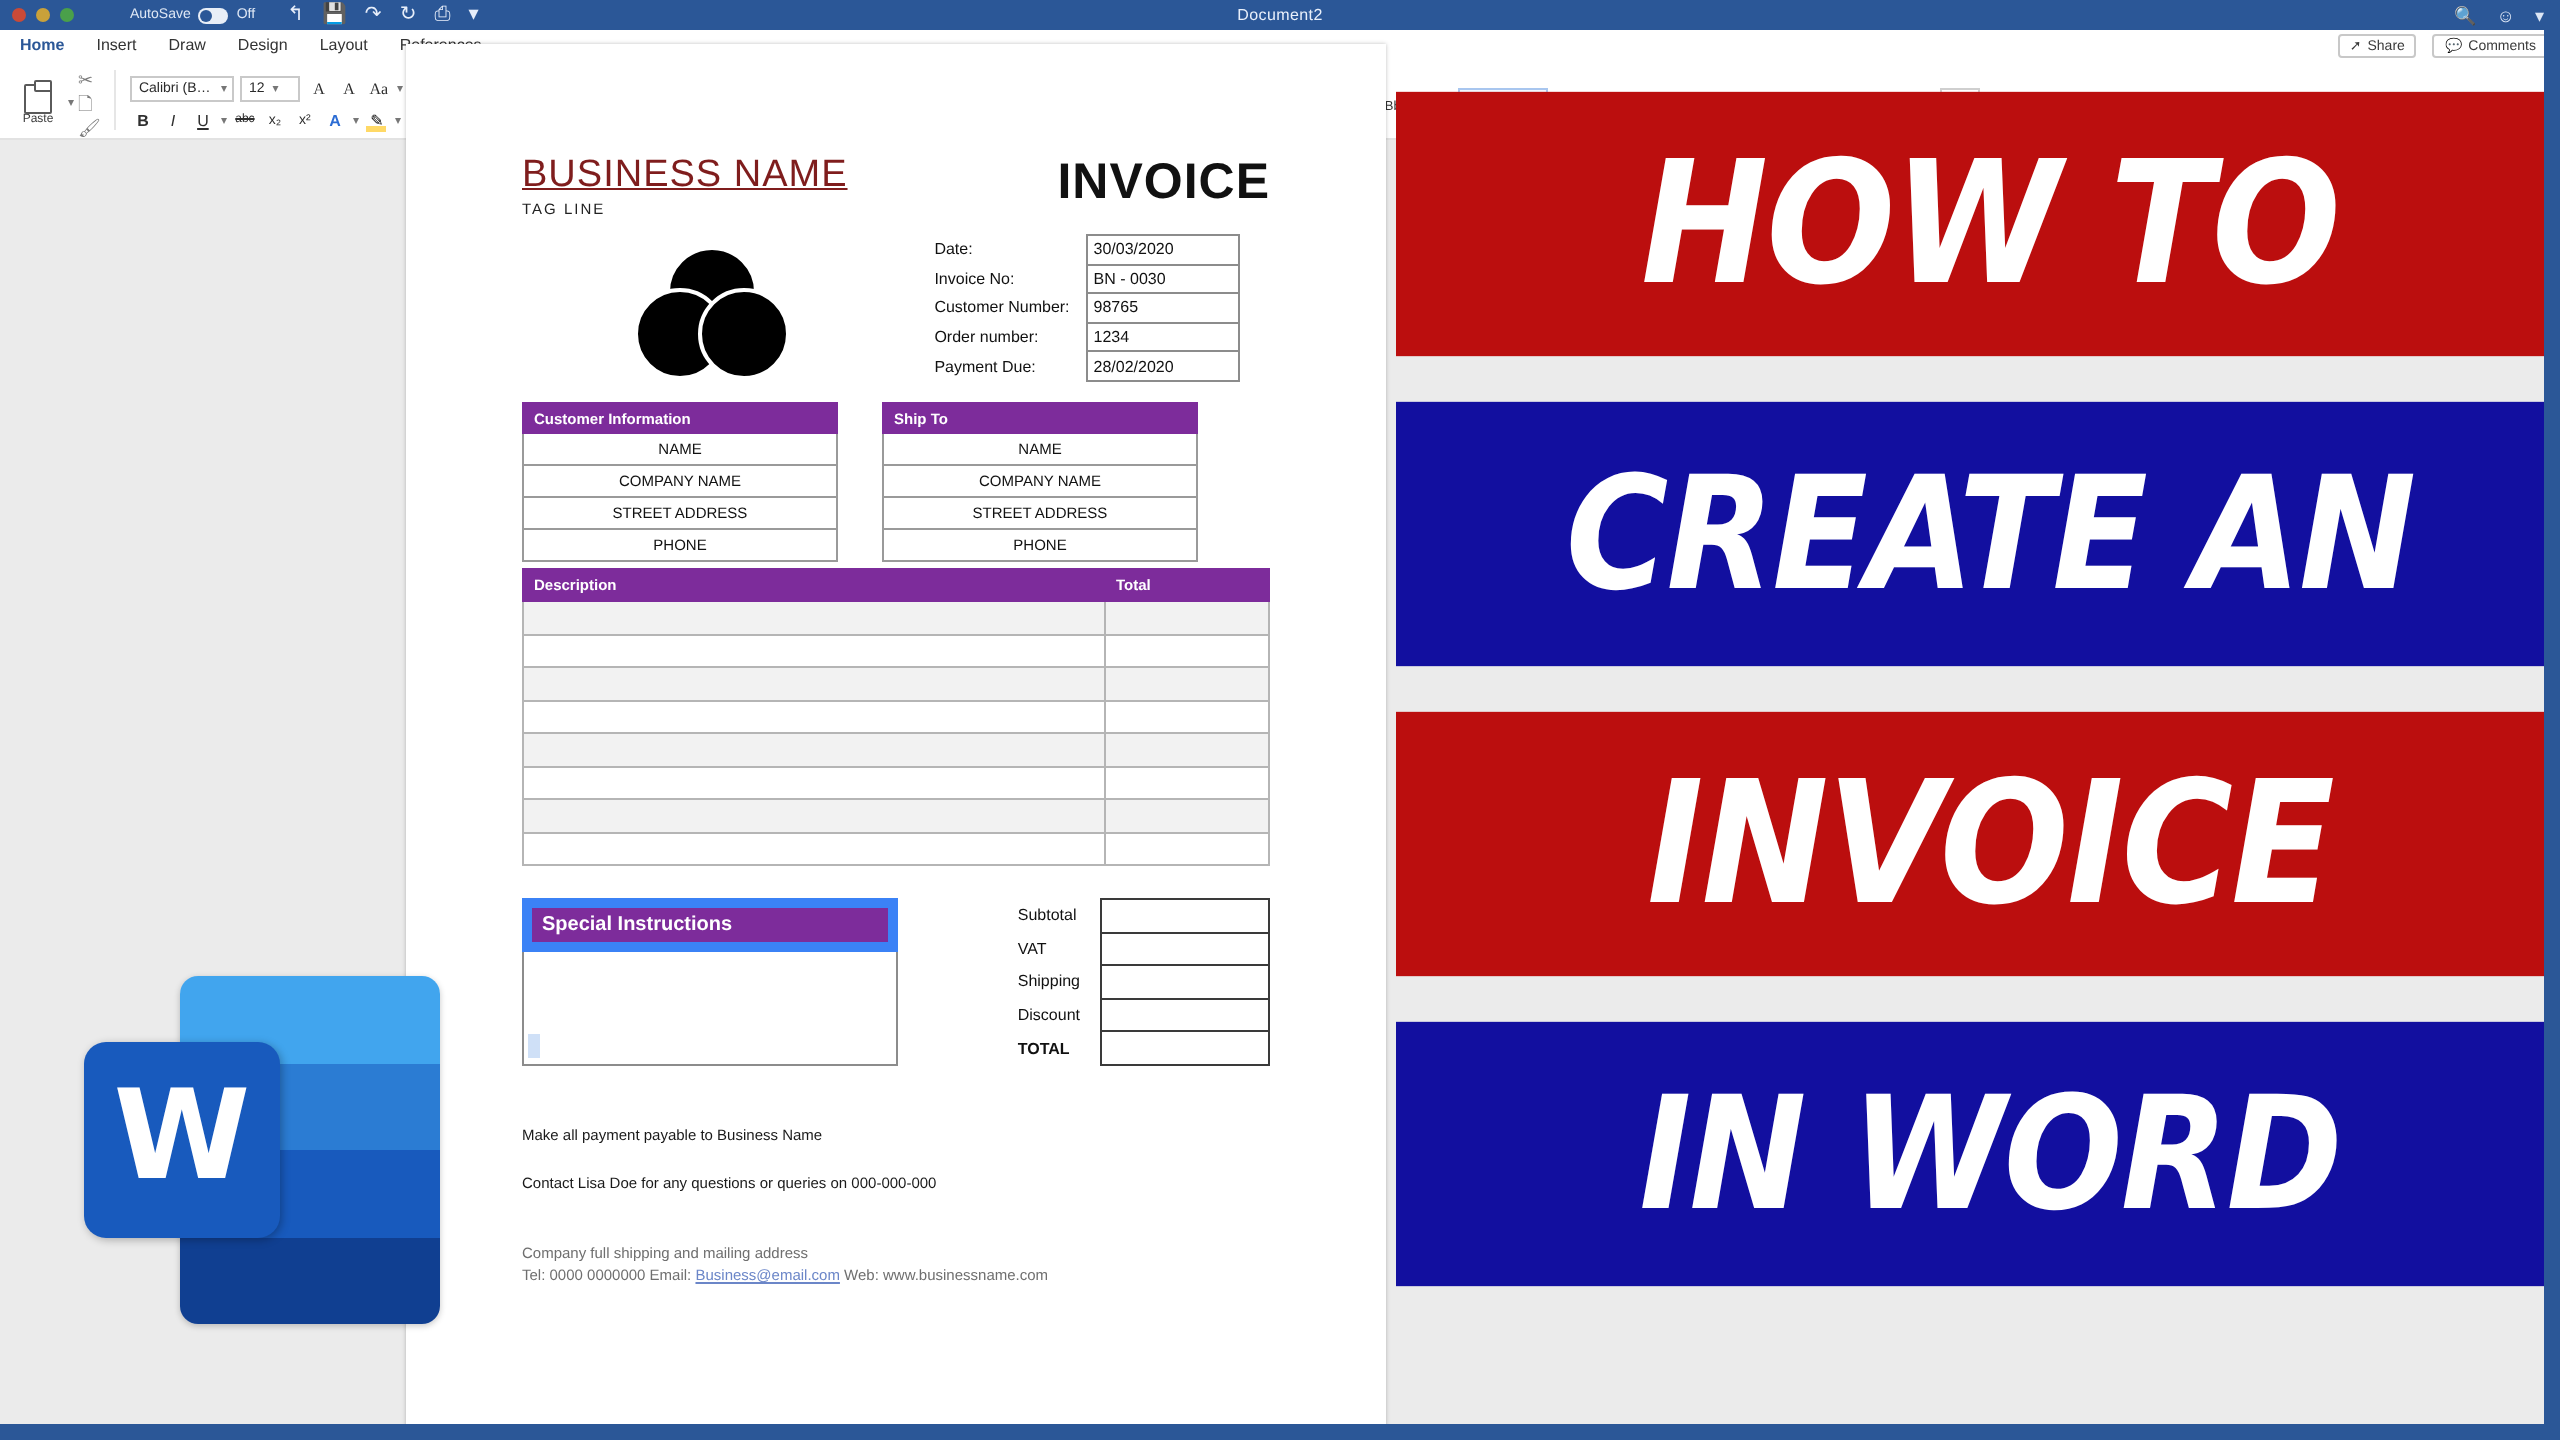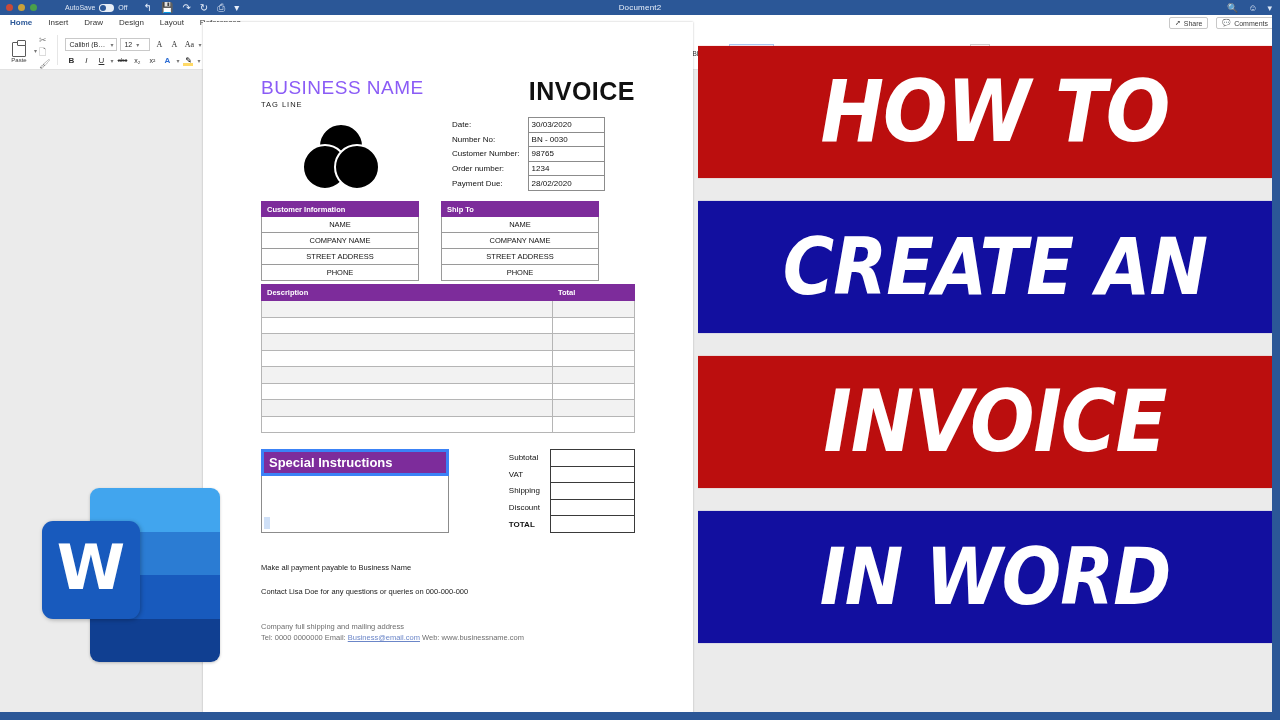--- a/index.html
+++ b/index.html
@@ -162,25 +162,25 @@
   }
   .page {
     position: absolute; left: 203px; top: -48px;
     width: 490px; height: 742px;
     background: #fff; box-shadow: 0 0 2px rgba(0,0,0,.25);
   }
   .page-inner { position: relative; width: 100%; height: 100%; padding: 0 58px; }
 
   
   .inv-head { display: flex; justify-content: space-between; align-items: flex-start; padding-top: 55px; }
-  .biz-name { font-size: 19px; letter-spacing: .5px; color: #8b5cf6; font-weight: normal; }
+  .biz-name { font-size: 19px; letter-spacing: .5px; color: #7f1d1d; font-weight: normal; text-decoration: underline; }
   .tag-line { font-size: 7.5px; letter-spacing: 1px; color: #222; margin-top: 1px; }
   .inv-word { font-size: 25px; font-weight: bold; color: #111; letter-spacing: .5px; }
 
-  .mid-row { display: flex; justify-content: flex-start; margin-top: 8px; gap: 28px; }
+  .mid-row { display: flex; justify-content: center; margin-top: 8px; gap: 28px; }
   .logo-wrap { width: 160px; display: flex; justify-content: center; padding-top: 6px; }
   .venn { position: relative; width: 78px; height: 68px; }
   .venn i {
     position: absolute; width: 46px; height: 46px; border-radius: 50%;
     background: #000; border: 2.5px solid #fff;
   }
   .venn i.c1 { left: 16px; top: 0; }
   .venn i.c2 { left: 0; top: 21px; }
   .venn i.c3 { left: 32px; top: 21px; }
 
@@ -208,22 +208,22 @@
     padding: 3px 5px; font-size: 7.5px; border: 1px solid #7D2C9B;
   }
   .desc-tbl td { border: 1px solid #b5b5b5; height: 16.5px; }
   .desc-tbl tbody tr:nth-child(odd) td { background: #f2f2f2; }
   .desc-tbl .col-total { width: 82px; }
 
   
   .bottom-row { display: flex; justify-content: space-between; margin-top: 16px; }
   .si-box { width: 188px; }
   .si-head {
-    background: #7D2C9B; color: #fff; font-size: 13px; font-weight: bold;
-    padding: 3px 5px; border: 3px solid #3b82f6;
+    background: #7D2C9B; color: #fff; font-size: 10px; font-weight: bold;
+    padding: 3px 5px; border: 5px solid #3b82f6;
   }
   .si-body { border: 1px solid #8c8c8c; border-top: none; height: 57px; background: #fff; }
 
   .totals { border-collapse: collapse; font-size: 8px; color: #111; }
   .totals td { padding: 1px 0; height: 16px; }
   .totals td.lab { padding-right: 10px; white-space: nowrap; }
   .totals td.box { border: 1px solid #3a3a3a; width: 84px; }
   .totals tr.grand td.lab { font-weight: bold; }
 
   .cursor-mark {
@@ -449,21 +449,21 @@
             </div>
           </div>
 
           <table class="meta-table">
             <tbody>
               <tr>
                 <td class="lab">Date:</td>
                 <td class="val">30/03/2020</td>
               </tr>
               <tr>
-                <td class="lab">Number No:</td>
+                <td class="lab">Invoice No:</td>
                 <td class="val">BN - 0030</td>
               </tr>
               <tr>
                 <td class="lab">Customer Number:</td>
                 <td class="val">98765</td>
               </tr>
               <tr>
                 <td class="lab">Order number:</td>
                 <td class="val">1234</td>
               </tr>

